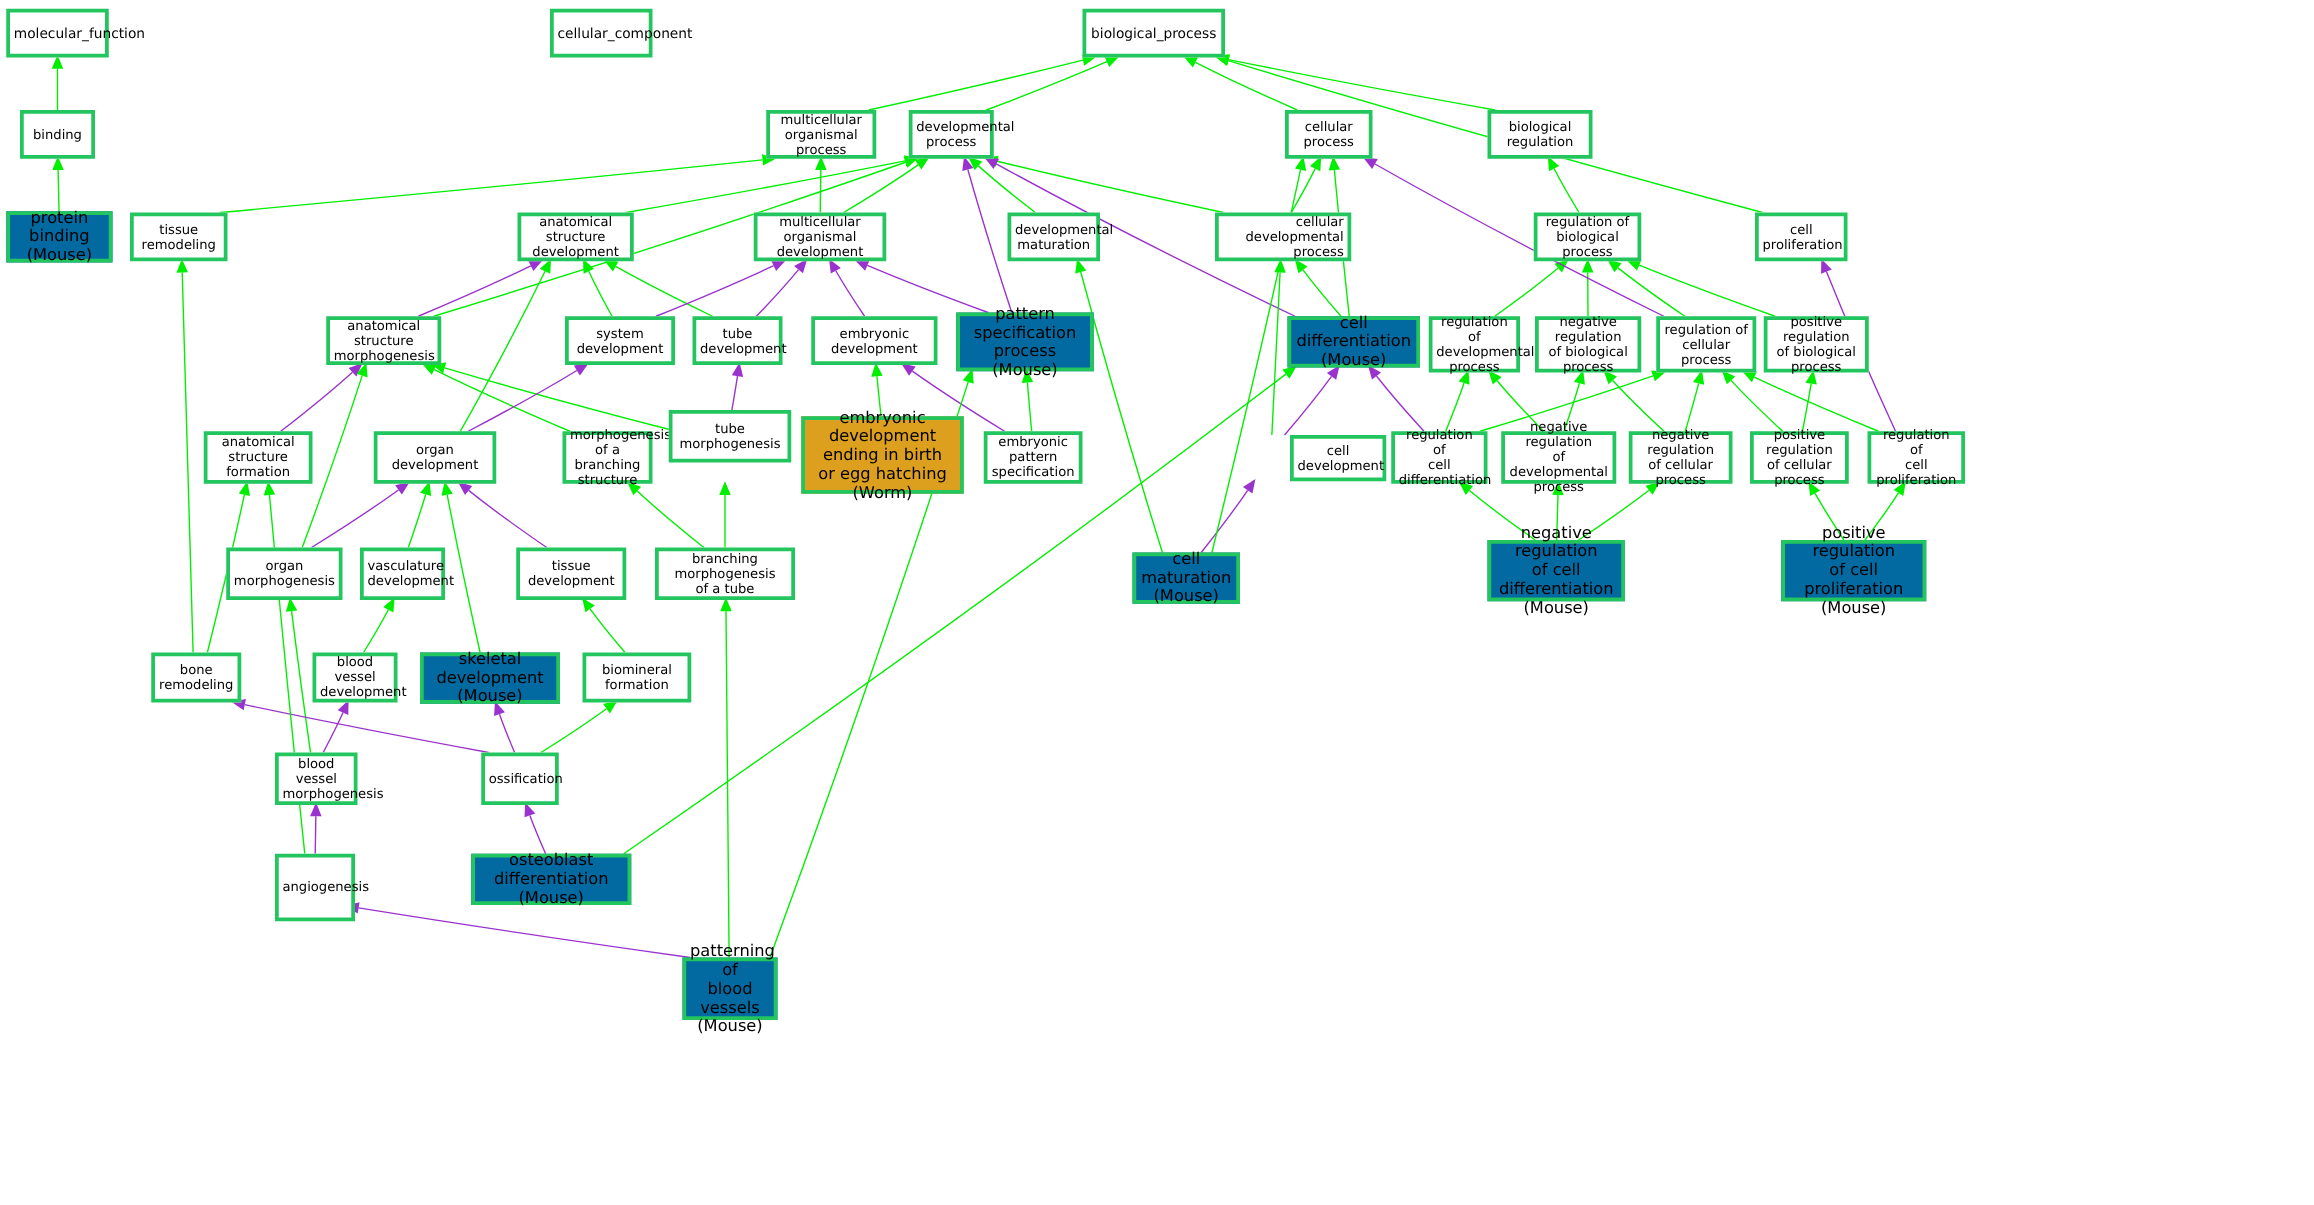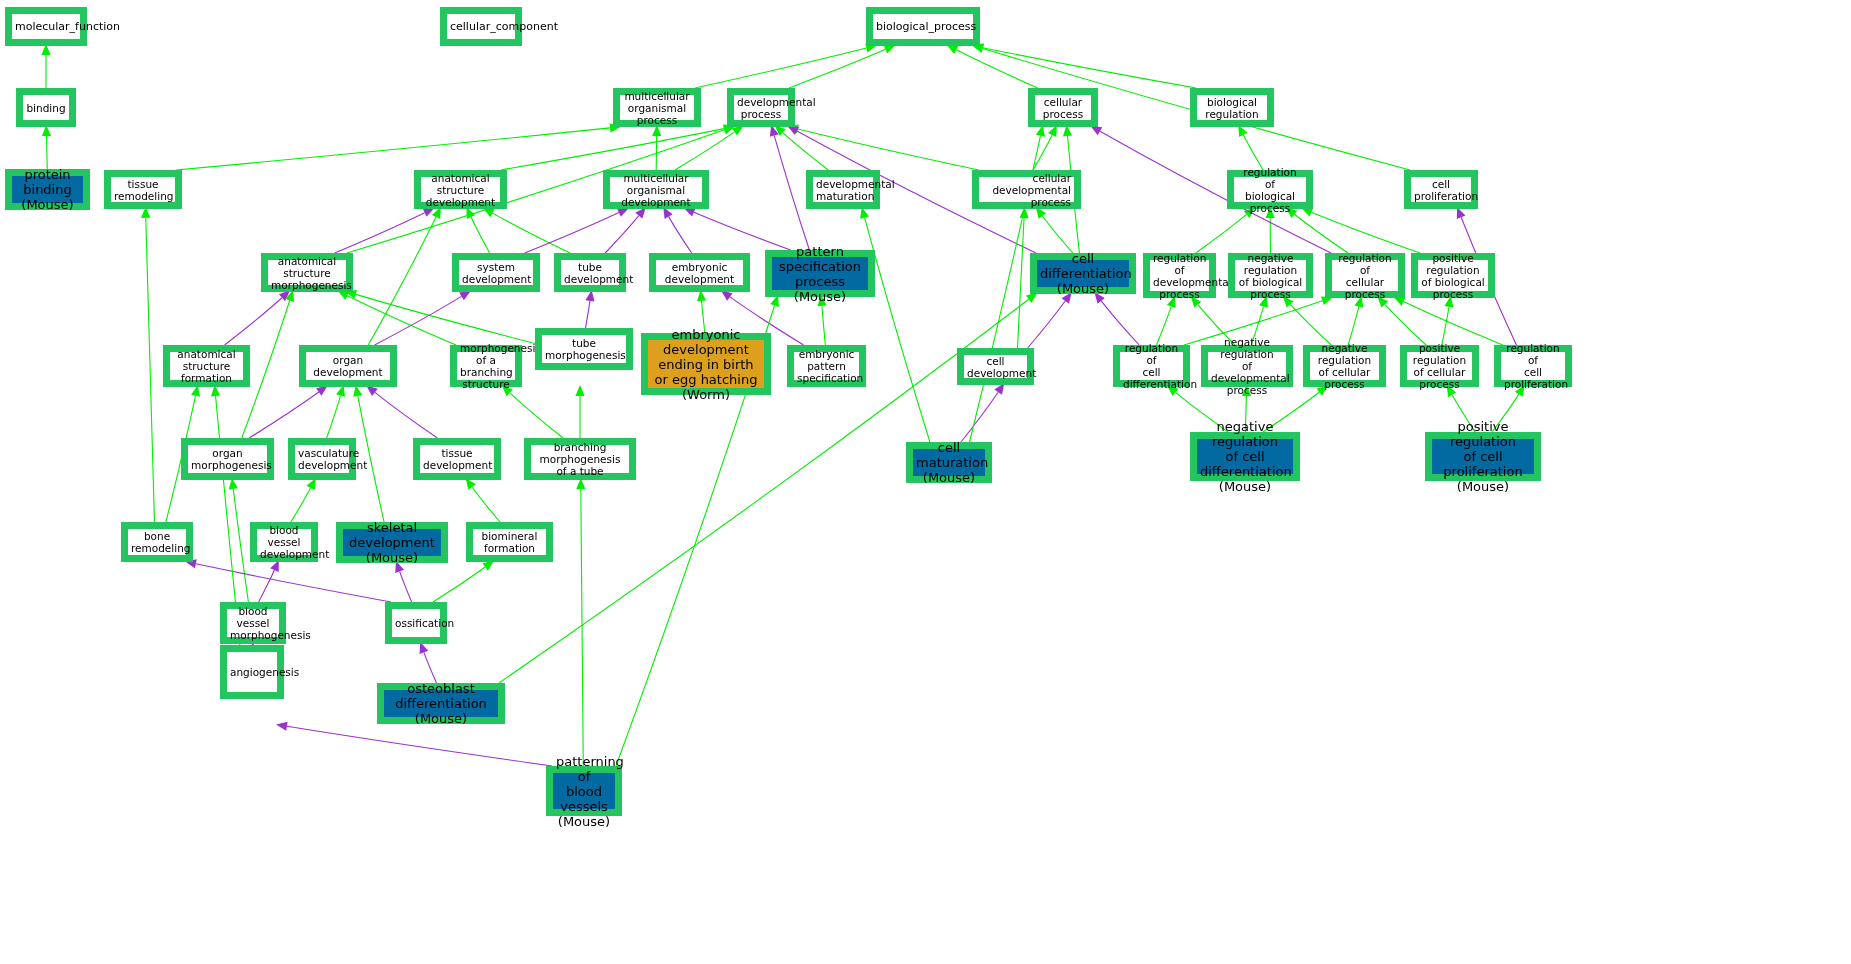--- a/index.html
+++ b/index.html
@@ -1,19 +1,19 @@
 <!DOCTYPE html>
 <html><head>
 <meta charset="utf-8">
 <style>
   html,body{margin:0;padding:0;background:#ffffff;}
   body{font-family:"DejaVu Sans","Liberation Sans",sans-serif;}
   #canvas{position:relative;width:1851px;height:964px;background:#ffffff;overflow:hidden;}
   #edges{position:absolute;left:0;top:0;width:1851px;height:964px;}
-  .node{position:absolute;box-sizing:border-box;border:7px solid #22c55e;background:#ffffff;
+  .node{position:absolute;box-sizing:border-box;border:3px solid #22c55e;background:#ffffff;
         display:flex;align-items:center;justify-content:center;text-align:center;
         font-size:10.5px;line-height:12px;color:#000000;padding:1px 3px;z-index:5;}
   .node.hl{background:#0369a1;font-size:13px;line-height:15px;}
   .node.worm{background:#dda01e;font-size:13px;line-height:15px;}
   .node.root{font-size:11px;}
   .nlabel{white-space:pre-line;display:block;width:100%;}
 </style>
 </head>
 <body>
 
@@ -476,21 +476,21 @@
       <div class="node worm" style="left: 641px; top: 333px; width: 130px; height: 62px;">
         <span class="nlabel">embryonic development
 ending in birth
 or egg hatching
 (Worm)</span>
       </div>
       <div class="node " style="left: 787px; top: 345px; width: 79px; height: 42px;">
         <span class="nlabel">embryonic pattern
 specification</span>
       </div>
-      <div class="node " style="left: 957px; top: 348px; width: 77px; height: 37px;">
+      <div class="node " style="left: 1032px; top: 348px; width: 77px; height: 37px;">
         <span class="nlabel">cell development</span>
       </div>
       <div class="node " style="left: 1113px; top: 345px; width: 77px; height: 42px;">
         <span class="nlabel">regulation of
 cell differentiation</span>
       </div>
       <div class="node " style="left: 1201px; top: 345px; width: 92px; height: 42px;">
         <span class="nlabel">negative regulation
 of developmental
 process</span>
@@ -551,21 +551,21 @@
       <div class="node " style="left: 466px; top: 522px; width: 87px; height: 40px;">
         <span class="nlabel">biomineral formation</span>
       </div>
       <div class="node " style="left: 220px; top: 602px; width: 66px; height: 42px;">
         <span class="nlabel">blood vessel
 morphogenesis</span>
       </div>
       <div class="node " style="left: 385px; top: 602px; width: 62px; height: 42px;">
         <span class="nlabel">ossification</span>
       </div>
-      <div class="node " style="left: 220px; top: 645px; width: 64px; height: 54px;">
+      <div class="node " style="left: 220px; top: 683px; width: 64px; height: 54px;">
         <span class="nlabel">angiogenesis</span>
       </div>
       <div class="node hl" style="left: 377px; top: 683px; width: 128px; height: 41px;">
         <span class="nlabel">osteoblast differentiation
 (Mouse)</span>
       </div>
       <div class="node hl" style="left: 546px; top: 766px; width: 76px; height: 50px;">
         <span class="nlabel">patterning of
 blood vessels
 (Mouse)</span>

